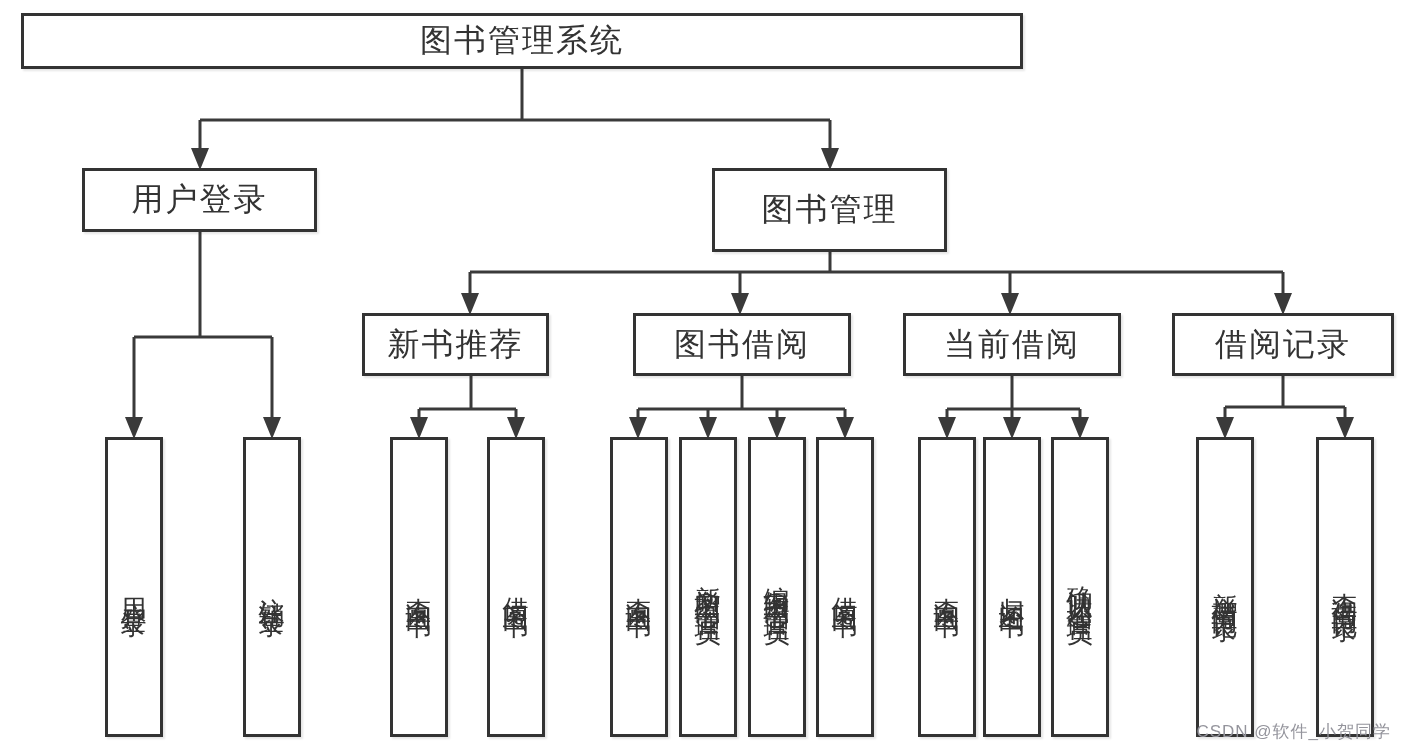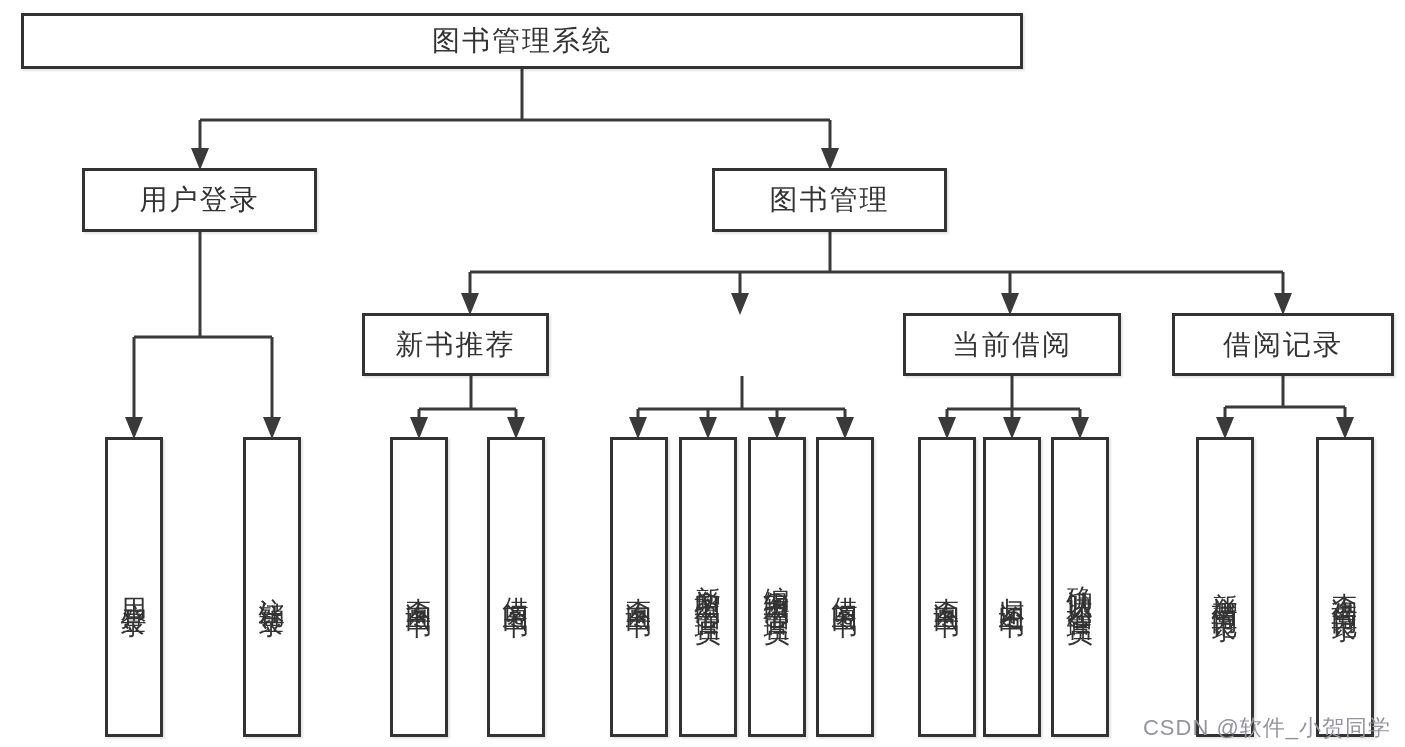--- a/index.html
+++ b/index.html
@@ -16,42 +16,42 @@
   .stage{position:absolute;inset:0;}
   svg.connectors{position:absolute;left:0;top:0;z-index:1;}
   svg.connectors .lines{fill:none;stroke:var(--line);stroke-width:3;}
   svg.connectors .arrows{fill:var(--line);stroke:none;}
   .node{
     position:absolute;box-sizing:border-box;z-index:2;
     background:#ffffff;border:3px solid #333333;
     display:flex;align-items:center;justify-content:center;
     box-shadow:2px 2px 2px rgba(0,0,0,0.10);
   }
-  .hnode{font-size:28px;letter-spacing:2px;white-space:nowrap;}
+  .hnode{font-size:32px;letter-spacing:2px;white-space:nowrap;}
   .root{left:21px;top:13px;width:1002px;height:56px;}
   .b-user{left:82px;top:168px;width:235px;height:64px;}
-  .b-book{left:712px;top:168px;width:235px;height:64px;}
+  .b-book{left:712px;top:168px;width:235px;height:84px;}
   .g-new{left:362px;top:313px;width:187px;height:63px;}
   .g-borrow{left:633px;top:313px;width:218px;height:63px;}
   .g-current{left:903px;top:313px;width:218px;height:63px;}
   .g-record{left:1172px;top:313px;width:222px;height:63px;}
   .leaf{top:437px;width:58px;height:300px;}
   .leaf span{
     writing-mode:vertical-rl;
     font-size:26px;letter-spacing:5px;line-height:1;
     white-space:nowrap;
   }
   .lf1{left:105px;} .lf2{left:243px;}
   .lf3{left:390px;} .lf4{left:487px;}
   .lf5{left:610px;} .lf6{left:679px;} .lf7{left:748px;} .lf8{left:816px;}
   .lf9{left:918px;} .lf10{left:983px;} .lf11{left:1051px;}
   .lf12{left:1196px;} .lf13{left:1316px;}
   .watermark{
     position:absolute;right:14px;bottom:4px;z-index:3;
-    font-size:22px;color:var(--wm);letter-spacing:1px;white-space:nowrap;margin-left:20px;
+    font-size:17px;color:var(--wm);letter-spacing:1px;white-space:nowrap;margin-left:20px;
   }
 </style>
 </head>
 <body>
 
 <div class="stage">
 
   <svg class="connectors" width="1405" height="747" viewBox="0 0 1405 747">
     <path class="lines" d="
       M522 69 V120 M200 120 H830 M200 120 V150 M830 120 V150
@@ -80,20 +80,23 @@
 
   <div class="node hnode b-user">
     <span>用户登录</span>
   </div>
   <div class="node hnode b-book">
     <span>图书管理</span>
   </div>
 
   <div class="node hnode g-new">
     <span>新书推荐</span>
+  </div>
+  <div class="node hnode g-borrow">
+    <span>图书借阅</span>
   </div>
   <div class="node hnode g-record">
     <span>借阅记录</span>
   </div>
   <div class="node hnode g-current">
     <span>当前借阅</span>
   </div>
 
   <div class="node leaf lf1">
     <span>用户登录</span>

